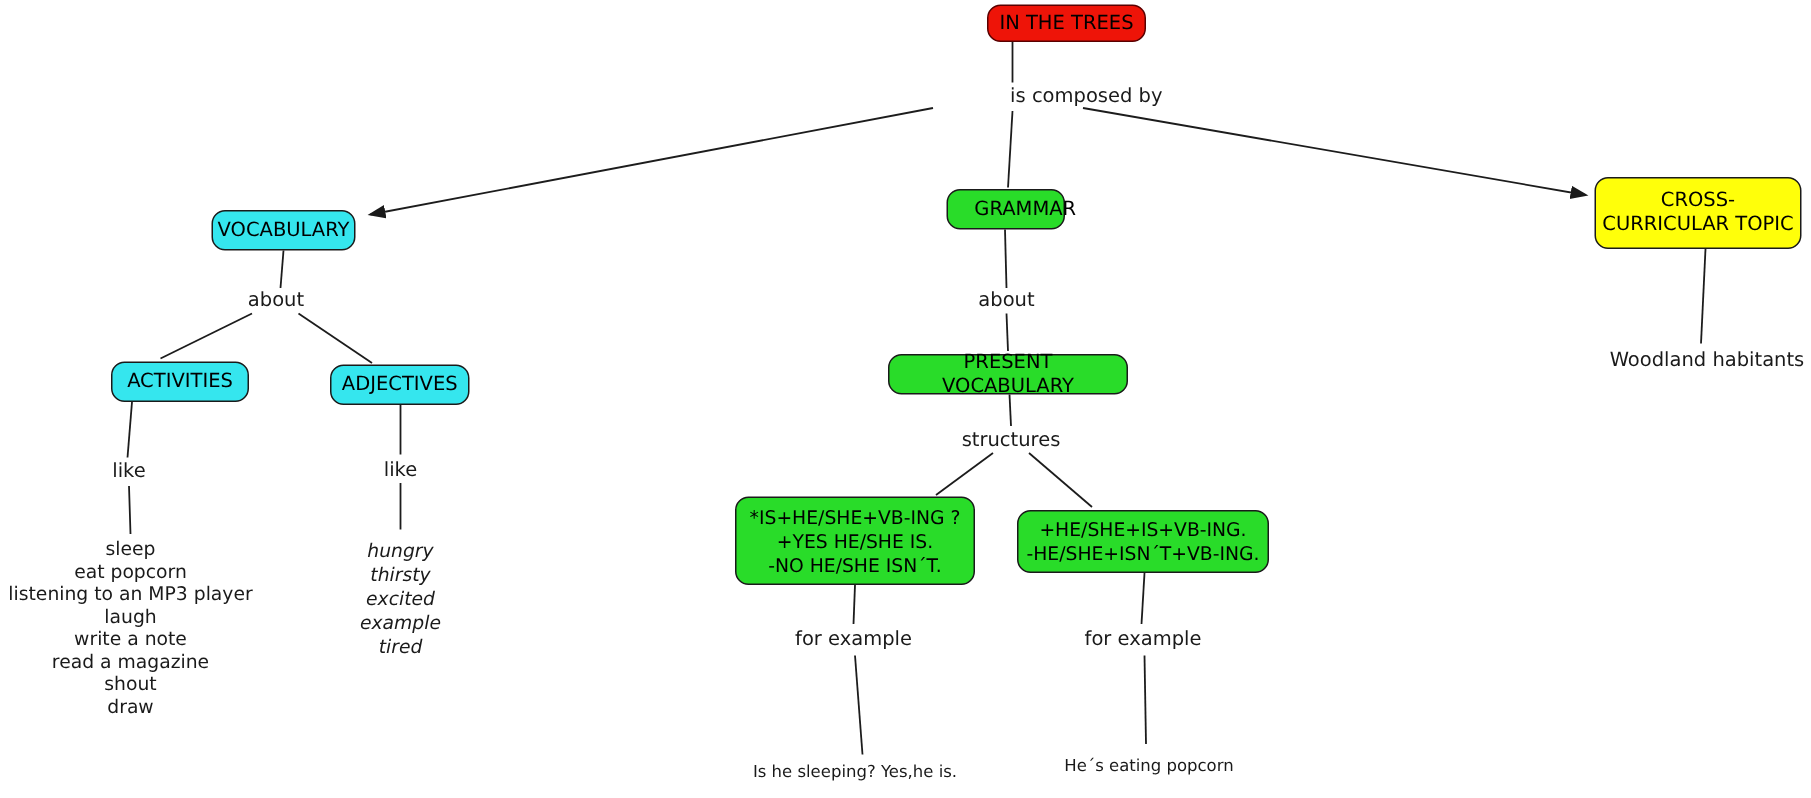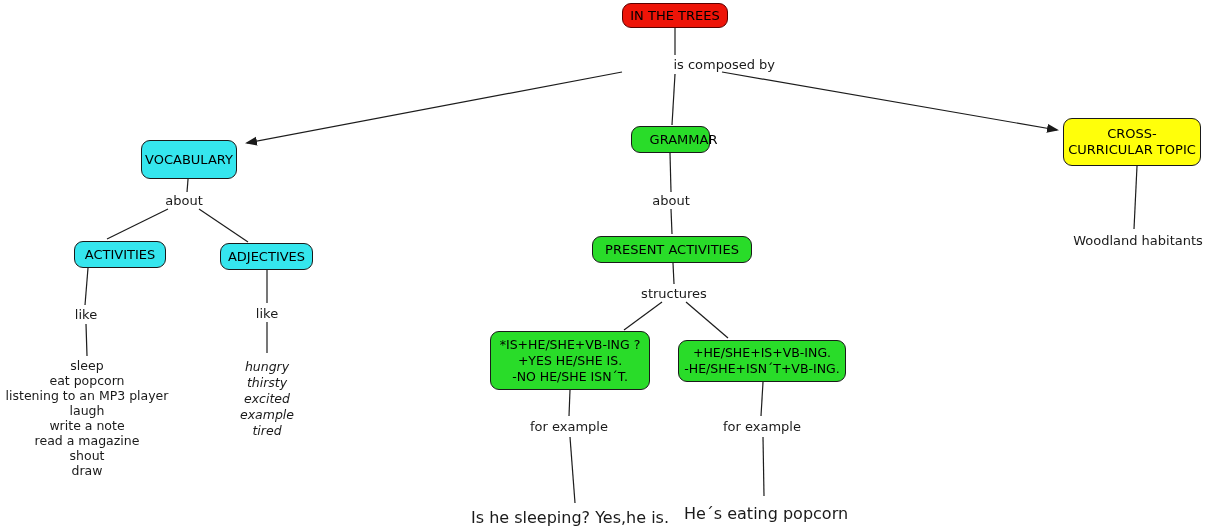--- a/index.html
+++ b/index.html
@@ -25,21 +25,21 @@
     justify-content: center;
     text-align: center;
     border: 1.6px solid #1a1a1a;
     border-radius: 9px;
     font-size: 13px;
     line-height: 1.2;
     color: #000000;
     box-sizing: border-box;
     padding: 2px 4px;
   }
-  .node-red    { background: var(--c-red, #ee1111); border-color: var(--c-red-border, #5a0000); }
+  .node-red    { background: var(--c-red, #ee1111); border-color: var(--c-red-border, #5a0000); margin-left: 36px; }
   .node-cyan   { background: var(--c-cyan, #35e6ee); }
   .node-green  { background: var(--c-green, #29dc29); }
   .node-yellow { background: var(--c-yellow, #ffff00); }
   .node-multiline { font-size: 12.5px; line-height: 16px; flex-direction: column; }
   .phrase {
     position: absolute;
     text-align: center;
     font-size: 13px;
     white-space: nowrap;
     color: #1a1a1a;
@@ -49,21 +49,21 @@
     text-align: center;
     font-size: 12.5px;
     white-space: nowrap;
     color: #1a1a1a;
   }
   .textlist.act div { line-height: 15px; }
   .textlist.adj div { line-height: 16px; }
   .freetext {
     position: absolute;
     text-align: center;
-    font-size: 16px;
+    font-size: 11px;
     white-space: nowrap;
     color: #1a1a1a;
   }
 </style>
 </head>
 <body>
 
 <div id="canvas">
 
   <svg id="edges" width="1207" height="532" viewBox="0 0 1207 532">
@@ -92,31 +92,31 @@
       <line x1="570" y1="390" x2="569" y2="416"></line>
       <line x1="570" y1="437" x2="575" y2="503"></line>
       <line x1="763" y1="382" x2="761" y2="416"></line>
       <line x1="763" y1="437" x2="764" y2="496"></line>
       <line x1="1137" y1="166" x2="1134" y2="229"></line>
     </g>
   </svg>
 
   <div class="node node-red" style="left:622px; top:3px; width:106px; height:25px;">IN THE TREES</div>
 
-  <div class="node node-cyan" style="left:141px; top:140px; width:96px; height:39px;">VOCABULARY</div>
+  <div class="node node-cyan" style="left:141px; top:140px; width:96px; height:27px;">VOCABULARY</div>
 
   <div class="node node-green" style="left:631px; top:126px; width:79px; height:27px;padding-left:30px;">GRAMMAR</div>
 
   <div class="node node-yellow" style="left:1063px; top:118px; width:138px; height:48px;">CROSS-CURRICULAR TOPIC</div>
 
   <div class="node node-cyan" style="left:43px; top:241px; width:92px; height:27px;margin-left:31px;">ACTIVITIES</div>
 
   <div class="node node-cyan" style="left:220px; top:243px; width:93px; height:27px;">ADJECTIVES</div>
 
-  <div class="node node-green" style="left:592px; top:236px; width:160px; height:27px;">PRESENT ACTIVITIES</div>
+  <div class="node node-green" style="left:592px; top:236px; width:160px; height:27px;">PRESENT VOCABULARY</div>
 
   <div class="node node-green node-multiline" style="left:490px; top:331px; width:160px; height:59px;">
     <div>*IS+HE/SHE+VB-ING ?</div>
     <div>+YES HE/SHE IS.</div>
     <div>-NO HE/SHE ISN´T.</div>
   </div>
 
   <div class="node node-green node-multiline" style="left:678px; top:340px; width:168px; height:42px;">
     <div>+HE/SHE+IS+VB-ING.</div>
     <div>-HE/SHE+ISN´T+VB-ING.</div>

